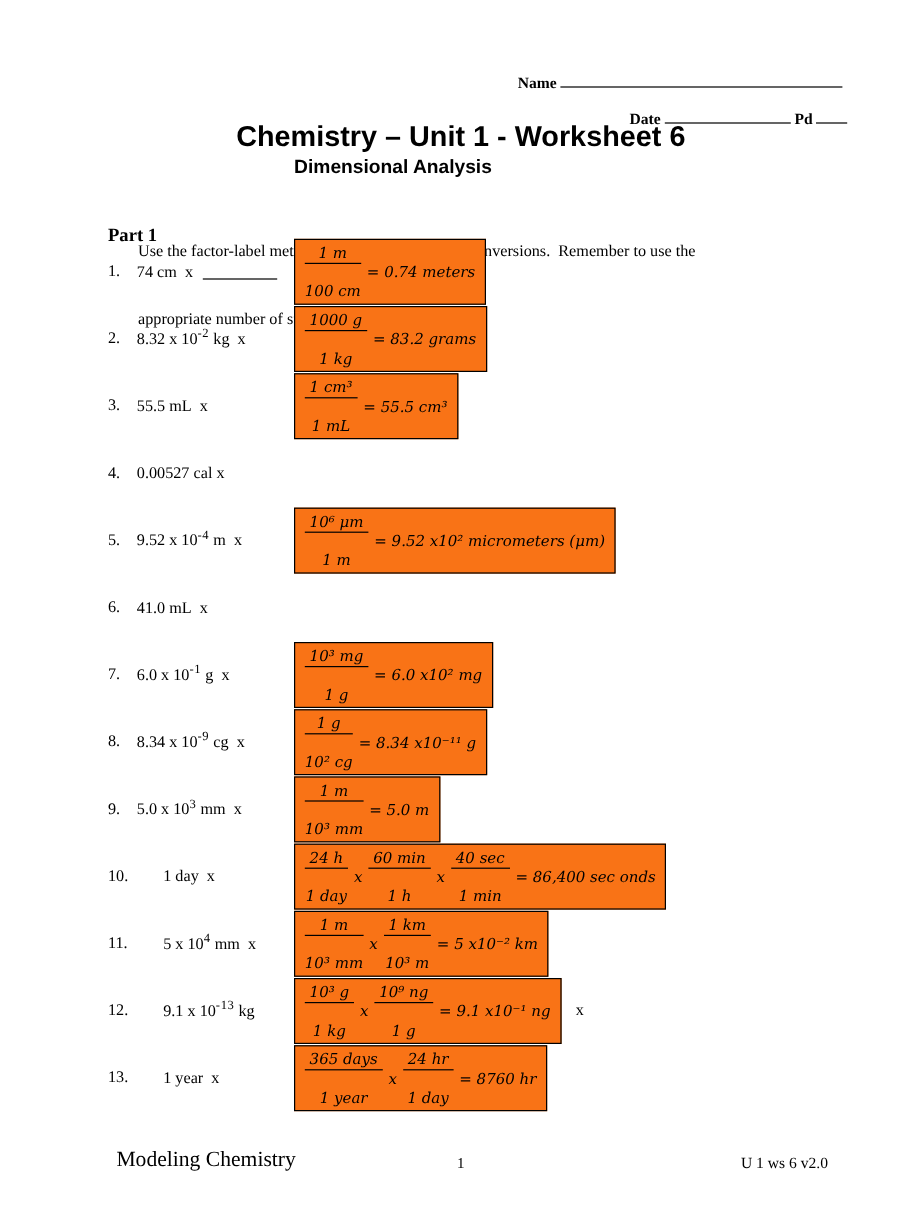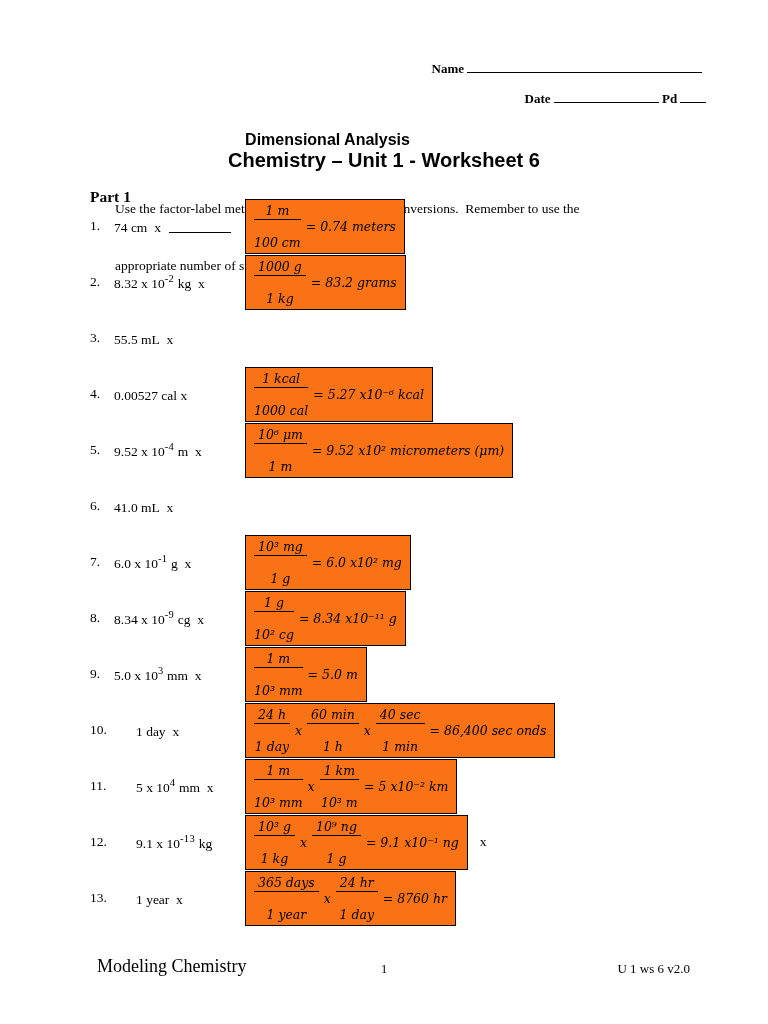--- a/index.html
+++ b/index.html
@@ -11,21 +11,21 @@
     font-family: "Liberation Serif", serif;
   }
   .abs { position: absolute; }
 
   
   .fill-row { font-size: 13px; font-weight: bold; white-space: pre; }
   .uline { display: inline-block; border-bottom: 1.2px solid #000; height: 13px; vertical-align: baseline; }
 
   .title {
     top: 101px; left: 0; width: 768px; text-align: center;
-    font-family: "Liberation Sans", sans-serif; font-weight: bold; font-size: 20px; margin-top: 48px;
+    font-family: "Liberation Sans", sans-serif; font-weight: bold; font-size: 24px;
   }
   .subtitle {
     top: 131px; left: 0; width: 655px; text-align: center;
     font-family: "Liberation Sans", sans-serif; font-weight: bold; font-size: 16px;
   }
   .intro { top: 161px; left: 115px; font-size: 13.5px; line-height: 19px; white-space: pre; }
   .part { top: 188px; left: 90px; font-size: 15.5px; font-weight: bold; }
 
   
   .plist { top: 198px; left: 90px; right: 40px; }
@@ -103,34 +103,34 @@
         </span>
         <span class="result math">= 83.2 grams</span>
       </span>
   </div>
     <div class="prow">
     <span class="pleft">
       <span class="pnum">3.</span>
       <span class="qty"><span>55.5 mL</span><sup></sup><span>  x</span></span>
 
     </span>
+    <span class="eqbox">
+        <span class="frac math">
+          <span class="fn">1 cm³</span>
+          <span class="fd">1 mL</span>
+        </span>
+        <span class="result math">= 55.5 cm³</span>
+      </span>
   </div>
     <div class="prow">
     <span class="pleft">
       <span class="pnum">4.</span>
       <span class="qty"><span>0.00527 cal</span><sup></sup><span> x</span></span>
 
     </span>
-    <span class="eqbox">
-        <span class="frac math">
-          <span class="fn">1 kcal</span>
-          <span class="fd">1000 cal</span>
-        </span>
-        <span class="result math">= 5.27 x10⁻⁶ kcal</span>
-      </span>
   </div>
     <div class="prow">
     <span class="pleft">
       <span class="pnum">5.</span>
       <span class="qty"><span>9.52 x 10</span><sup>-4</sup><span> m  x</span></span>
 
     </span>
     <span class="eqbox">
         <span class="frac math">
           <span class="fn">10⁶ μm</span>

